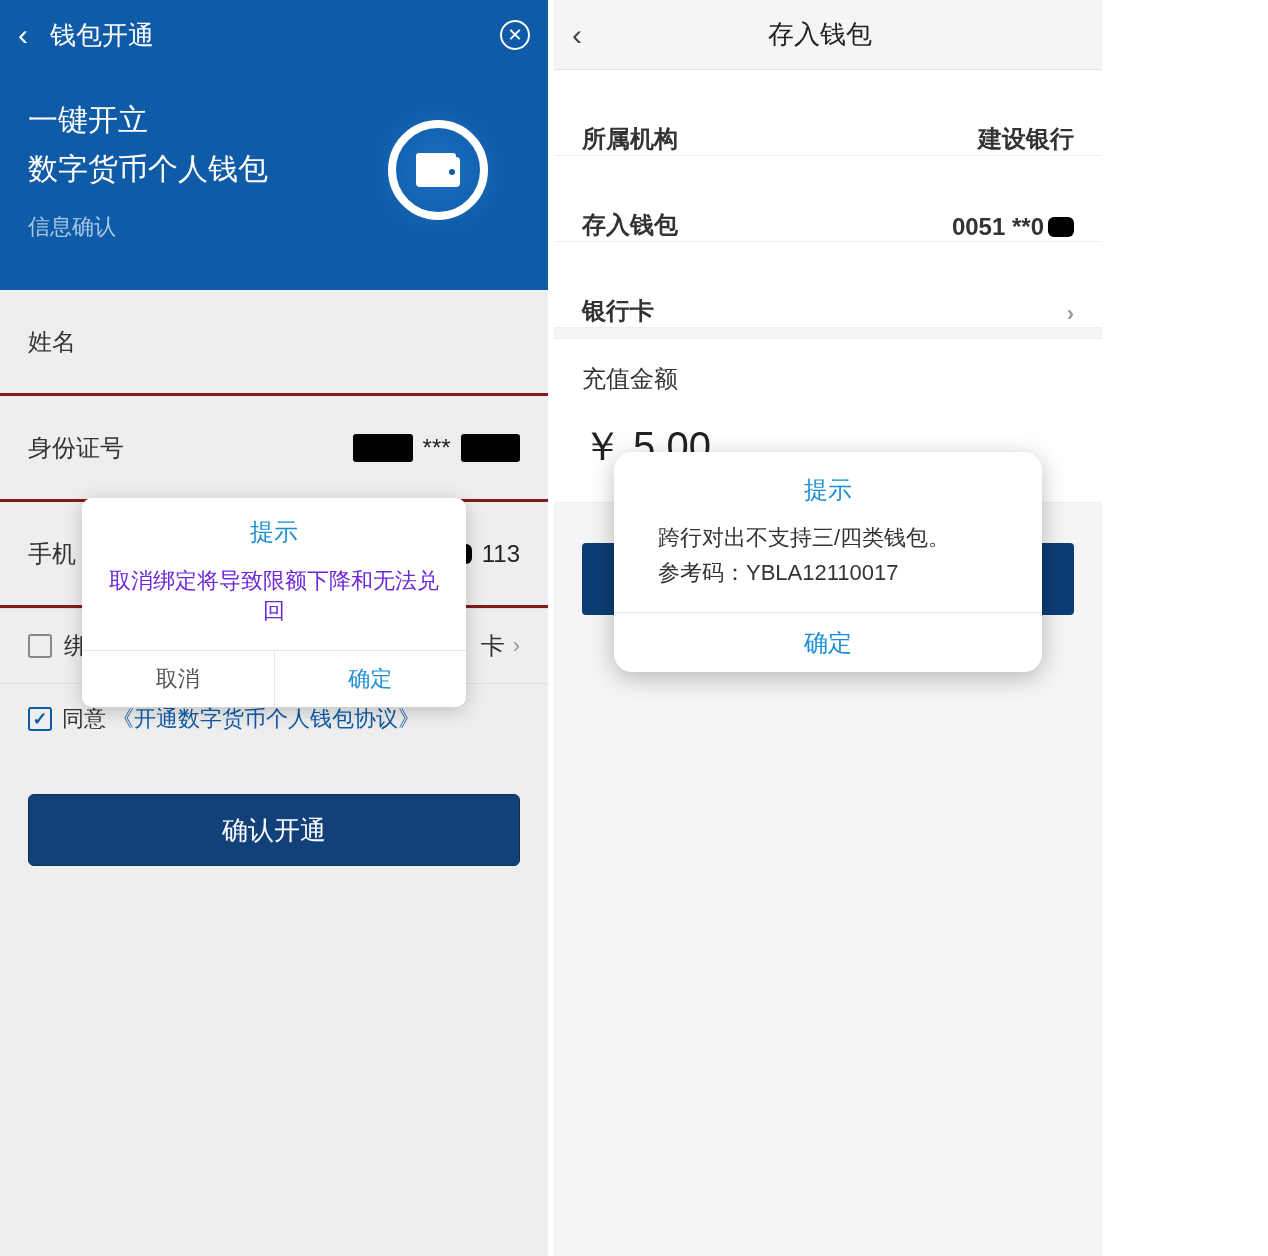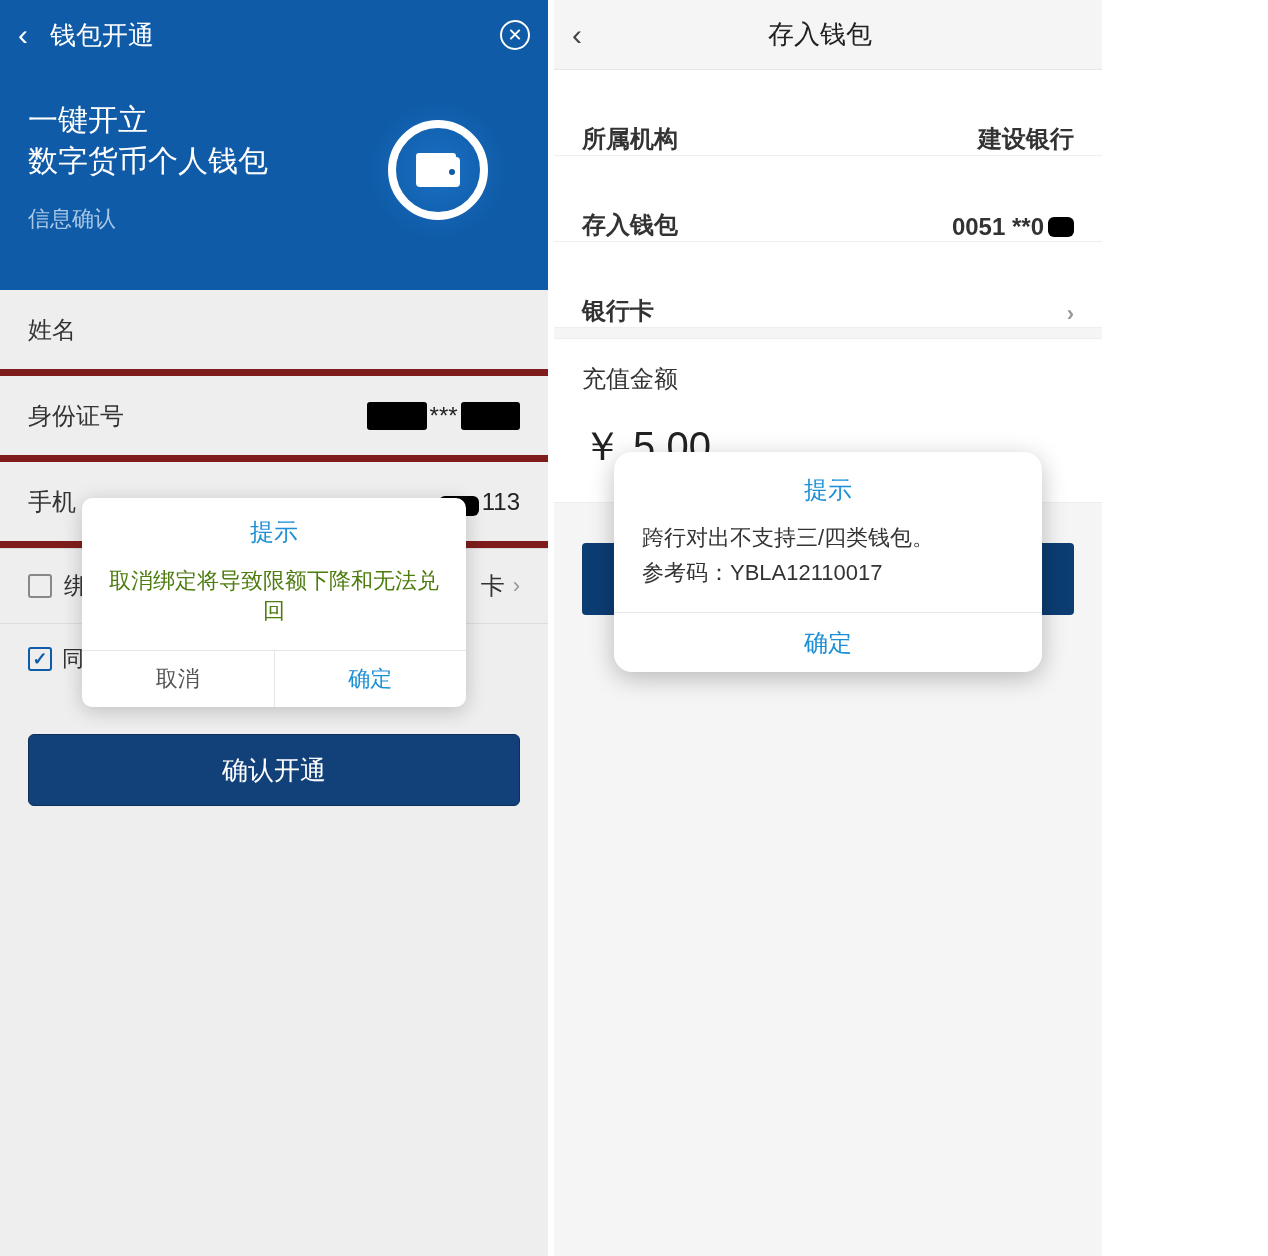--- a/index.html
+++ b/index.html
@@ -41,51 +41,51 @@
     display: flex; align-items: center; justify-content: center;
     font-size: 18px;
   }
   .hero {
     background: #0f5ba7;
     padding: 30px 28px 50px 28px;
     color: #fff;
     position: relative;
     height: 220px;
   }
-  .hero-line1 { font-size: 30px; font-weight: 400; }
+  .hero-line1 { font-size: 30px; font-weight: 400; margin-bottom: 8px; }
   .hero-line2 { font-size: 30px; font-weight: 400; margin-bottom: 22px; }
   .hero-sub { font-size: 22px; color: #a8c8e6; font-family: Liberation Mono, monospace; }
   .wallet-badge {
     position: absolute;
     right: 40px; top: 30px;
     width: 140px; height: 140px;
     border-radius: 50%;
     background: radial-gradient(circle, #1a6fc4 0%, #0f5ba7 70%);
     display: flex; align-items: center; justify-content: center;
   }
   .wallet-ring {
     width: 100px; height: 100px;
     border: 8px solid #fff;
     border-radius: 50%;
     display: flex; align-items: center; justify-content: center;
   }
   .wallet-icon { width: 48px; height: 38px; }
 
   .form-area { background: #eeeeee; }
   .form-row {
-    height: 86px;
+    height: 106px;
     display: flex;
     align-items: center;
     padding: 0 28px;
-    border-bottom: 7px solid #7f1d1d;
+    border-bottom: 3px solid #7f1d1d;
     font-size: 24px;
     color: #333;
   }
   .form-label { flex: 1; }
-  .form-value { color: #222; display:flex; align-items:flex-end; gap:3px;}
+  .form-value { color: #222; display:flex; align-items:center; gap:10px;}
   .masked { filter: blur(0.5px); background:#000; color:#000; border-radius:3px; padding:0 3px;}
   .form-arrow { color: #999; margin-left: 8px; font-size: 22px;}
   .cb {
     width: 24px; height: 24px;
     border: 2px solid #888;
     margin-right: 12px;
     border-radius: 3px;
   }
   .bind-row {
     display:flex; align-items:center; padding:0 28px; height:76px;
@@ -135,21 +135,21 @@
   }
   .modal-title {
     text-align: center;
     color: #1b8fd6;
     font-size: 24px;
     padding: 18px 0 10px 0;
   }
   .modal-msg {
     text-align: center;
     font-size: 22px;
-    color: #4d7c0f;
+    color: #6d28d9;
     padding: 8px 20px 24px 20px;
   }
   .modal-btns {
     display: flex;
     border-top: 1px solid #e5e5e5;
   }
   .modal-btn {
     flex: 1;
     height: 56px;
     display: flex; align-items: center; justify-content: center;
@@ -209,21 +209,21 @@
     box-shadow: 0 6px 24px rgba(0,0,0,.25);
     overflow: hidden;
   }
   .modal-title-r {
     text-align: center;
     color: #1b8fd6;
     font-size: 24px;
     padding: 22px 0 14px 0;
   }
   .modal-body-r {
-    padding: 0 28px 22px 28px;
+    padding: 0 28px 22px 44px;
     font-size: 22px;
     color: #333;
     line-height: 1.6;
   }
   .modal-ok-r {
     border-top: 1px solid #e8e8e8;
     height: 60px;
     display: flex; align-items: center; justify-content: center;
     color: #1b8fd6;
     font-size: 24px;

